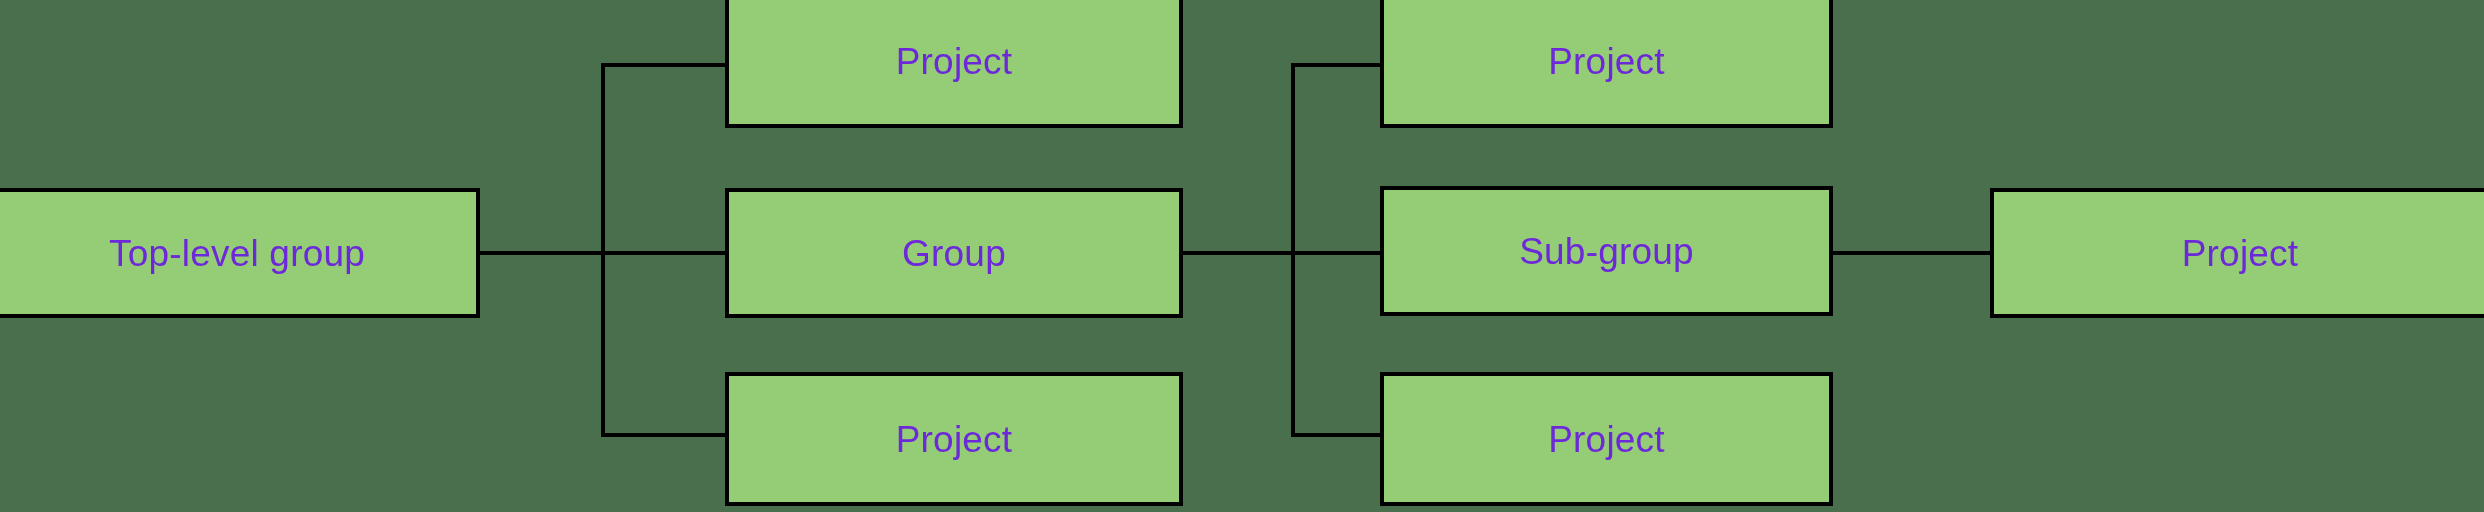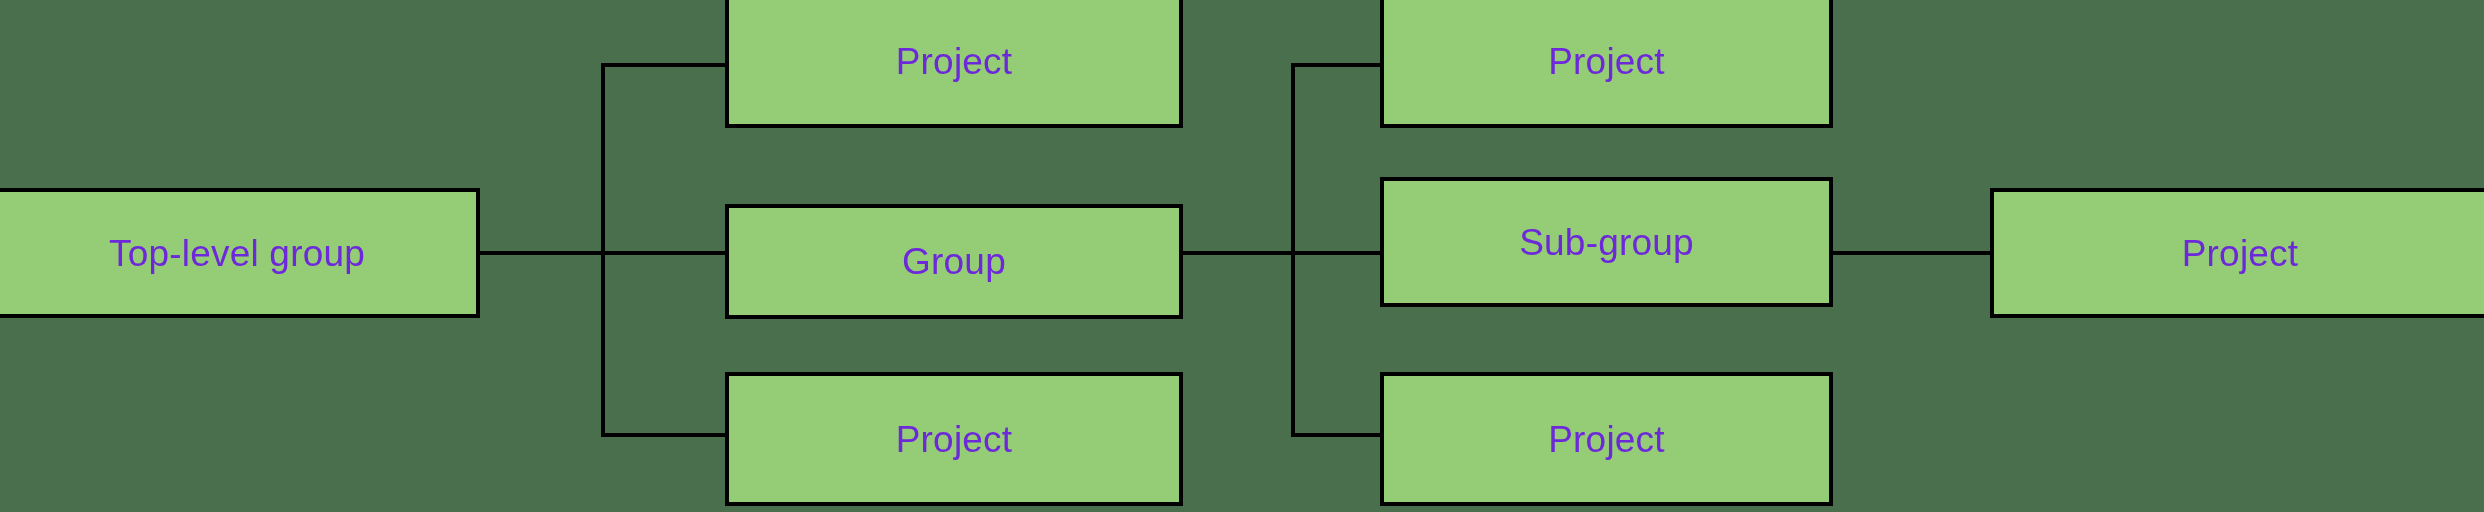--- a/index.html
+++ b/index.html
@@ -58,30 +58,30 @@
       <div class="edge edge-h" style="left: 1291px; top: 433px; width: 92px;"></div>
       <div class="edge edge-h" style="left: 1833px; top: 251px; width: 158px;"></div>
     </div>
   <div id="node-layer">
       <div class="node" style="left: -6px; top: 188px; width: 486px; height: 130px;">
         <span class="node-label">Top-level group</span>
       </div>
       <div class="node" style="left: 725px; top: -6px; width: 458px; height: 134px;">
         <span class="node-label">Project</span>
       </div>
-      <div class="node" style="left: 725px; top: 204px; width: 458px; height: 115px; justify-content: center;">
+      <div class="node" style="left: 725px; top: 188px; width: 458px; height: 130px; justify-content: center;">
         <span class="node-label">Group</span>
       </div>
       <div class="node" style="left: 725px; top: 372px; width: 458px; height: 134px;">
         <span class="node-label">Project</span>
       </div>
       <div class="node" style="left: 1380px; top: -6px; width: 453px; height: 134px;">
         <span class="node-label">Project</span>
       </div>
-      <div class="node" style="left: 1380px; top: 177px; width: 453px; height: 130px;">
+      <div class="node" style="left: 1380px; top: 186px; width: 453px; height: 130px;">
         <span class="node-label">Sub-group</span>
       </div>
       <div class="node" style="left: 1380px; top: 372px; width: 453px; height: 134px;">
         <span class="node-label">Project</span>
       </div>
       <div class="node" style="left: 1990px; top: 188px; width: 500px; height: 130px;">
         <span class="node-label">Project</span>
       </div>
     </div>
 </div>

